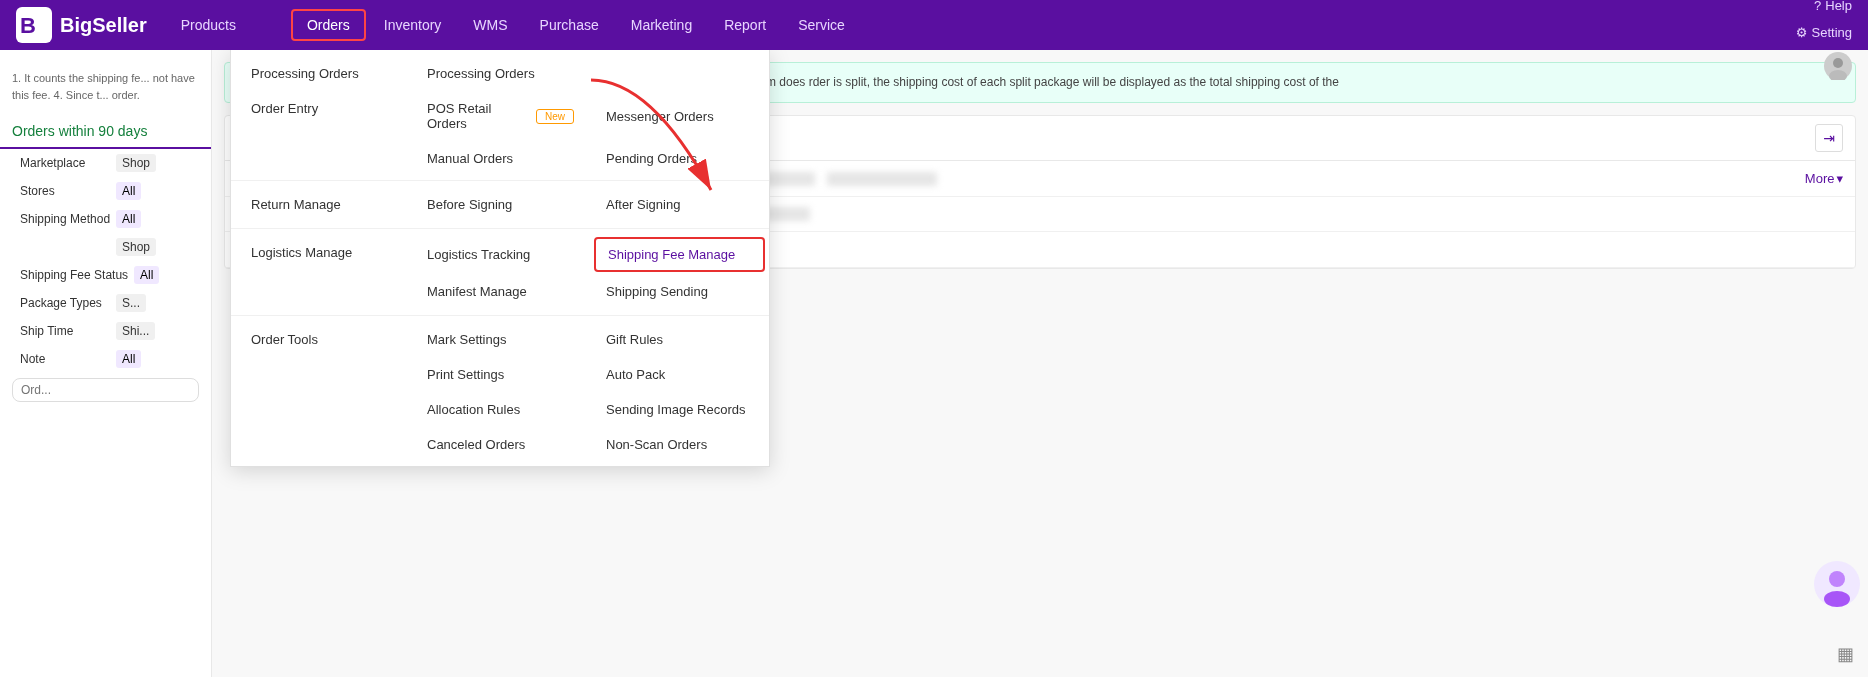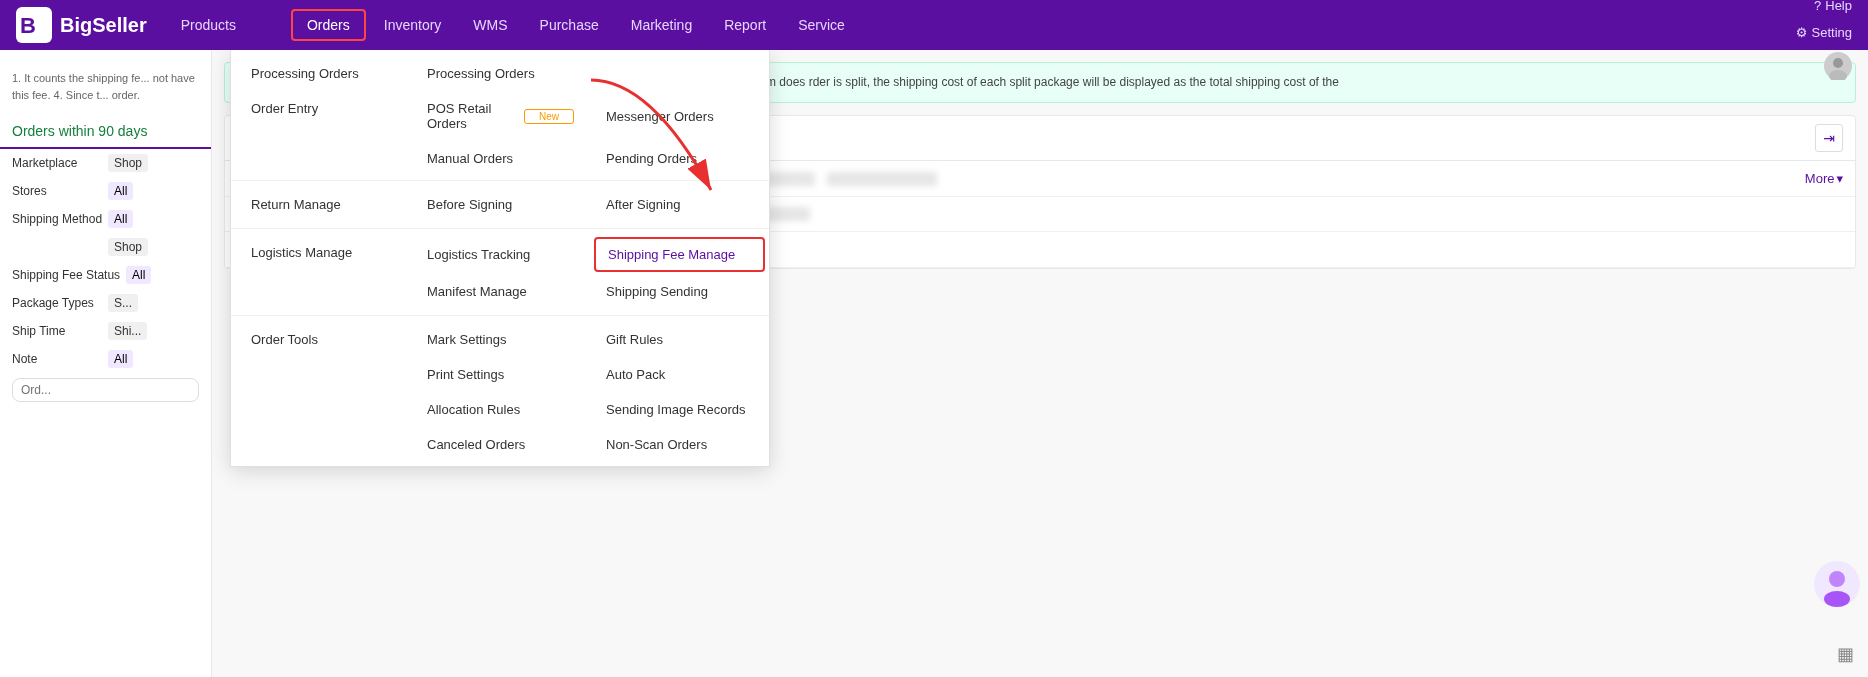--- a/index.html
+++ b/index.html
@@ -87,21 +87,21 @@
       font-size: 14px;
       font-weight: normal;
       color: #15803d;
       padding: 8px 12px;
       border-bottom: 2px solid #5a0fa0;
       margin-bottom: 0;
     }
     .filter-row {
       display: flex;
       align-items: center;
-      padding: 5px 12px;
+      padding: 5px 20px;
       gap: 6px;
     }
     .filter-label {
       font-size: 12px;
       color: #333;
       min-width: 90px;
     }
     .filter-value {
       font-size: 12px;
       color: #000000;
@@ -176,21 +176,21 @@
       margin: 2px 4px;
       padding: 8px 12px;
       background: #fff;
     }
     .new-badge {
       background: #fff;
       border: 1px solid #ff9900;
       color: #ff9900;
       font-size: 10px;
       border-radius: 3px;
-      padding: 1px 14px;
+      padding: 1px 8px;
       margin-left: 4px;
     }
 
     
     .content-area {
       flex: 1;
       background: #f8f8f8;
       padding: 12px;
       position: relative;
       overflow: hidden;

